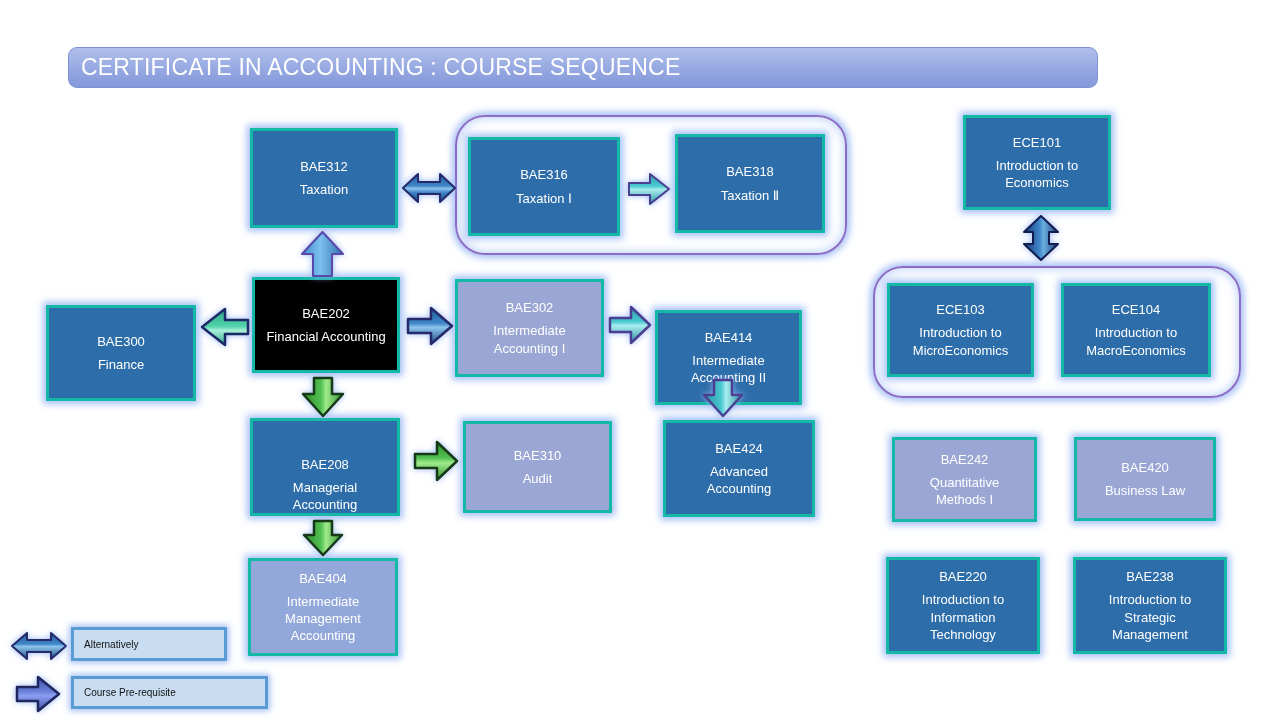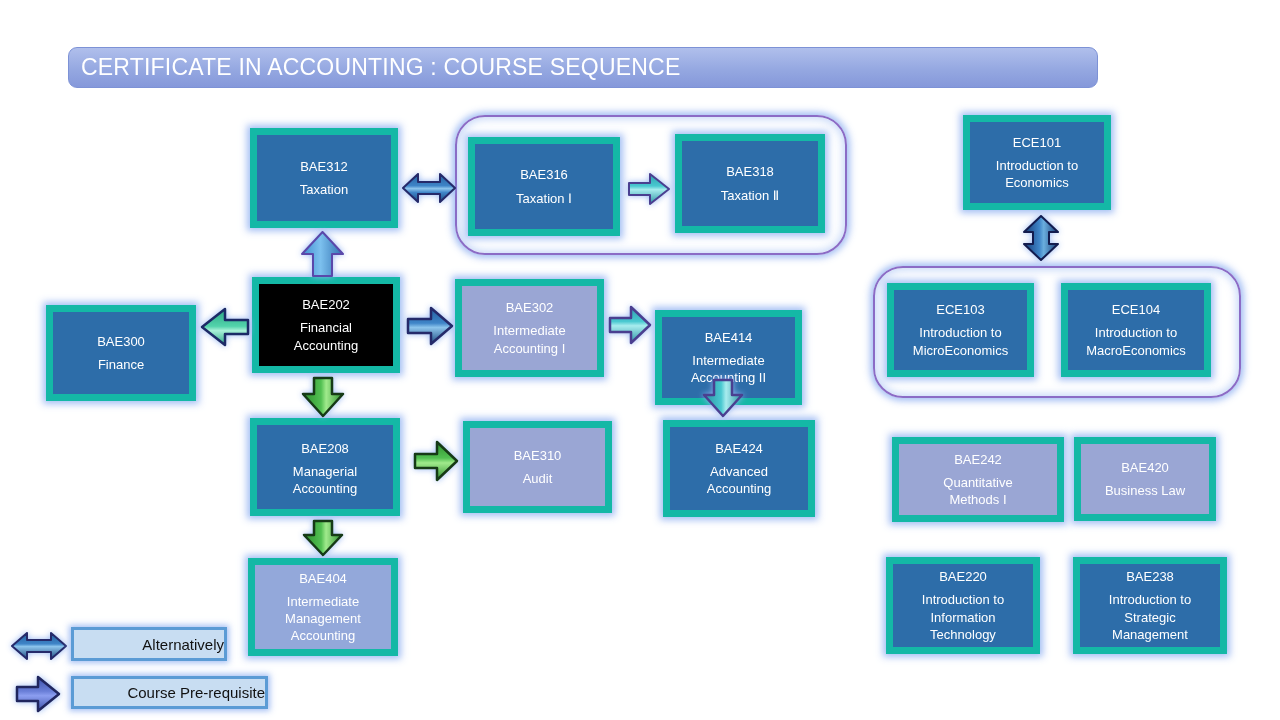--- a/index.html
+++ b/index.html
@@ -11,45 +11,45 @@
     background:linear-gradient(180deg,#b0bfec 0%, #95a8e1 55%, #8598da 100%);
     border:1px solid #7d92d6; border-radius:9px;
     display:flex; align-items:center; padding-left:12px; box-sizing:border-box;
     color:#ffffff; font-size:23px; letter-spacing:0.2px;
   }
 
   .box {
     position:absolute; box-sizing:border-box;
     display:flex; flex-direction:column; align-items:center; justify-content:center;
     text-align:center; color:#ffffff; font-size:13px; line-height:1.32;
-    border:7px solid #14b8a6;
+    border:3px solid #14b8a6;
     box-shadow:0 0 7px 3px rgba(148,180,242,0.85);
-    padding:12px;
+    padding:0;
   }
   .box .code { margin-bottom:6px; }
   .box .cname { white-space:pre-line; }
   .blue     { background:#2d6da9; }
   .teal     { background:#000000; }
   .lavender { background:#9aa6d4; }
   .lav2     { background:#93a8da; }
 
   .group {
     position:absolute; box-sizing:border-box;
     border:2px solid #8b6cc6; border-radius:30px;
     box-shadow:0 0 7px 3px rgba(148,180,242,0.85), inset 0 0 8px 2px rgba(148,180,242,0.55);
   }
 
   .arrow { position:absolute; filter:drop-shadow(0 0 3px rgba(148,180,242,0.95)); }
 
   .legend-box {
     position:absolute; box-sizing:border-box;
     background:#c8ddf2; border:3px solid #5b9bd5;
     box-shadow:0 0 6px 2px rgba(148,180,242,0.85);
-    color:#111111; font-size:15px;
-    display:flex; align-items:center; padding-left:10px;justify-content:flex-end;
+    color:#111111; font-size:10px;
+    display:flex; align-items:center; padding-left:10px;
   }
 </style>
 </head>
 <body>
 
 <div id="canvas">
 
   <div class="title-bar">
     <span>CERTIFICATE IN ACCOUNTING : COURSE SEQUENCE</span>
   </div>
@@ -111,21 +111,21 @@
   </div>
   <div class="box lavender" style="left:463px;top:421px;width:149px;height:92px;">
     <div class="code">BAE310</div>
     <div class="cname">Audit</div>
   </div>
   <div class="box blue" style="left:663px;top:420px;width:152px;height:97px;">
     <div class="code">BAE424</div>
     <div class="cname">Advanced
 Accounting</div>
   </div>
-  <div class="box lavender" style="left:892px;top:437px;width:172px;height:85px;">
+  <div class="box lavender" style="left:892px;top:437px;width:145px;height:85px;">
     <div class="code">BAE242</div>
     <div class="cname">Quantitative
 Methods I</div>
   </div>
   <div class="box lavender" style="left:1074px;top:437px;width:142px;height:84px;">
     <div class="code">BAE420</div>
     <div class="cname">Business Law</div>
   </div>
 
   <div class="box lav2" style="left:248px;top:558px;width:150px;height:98px;">

